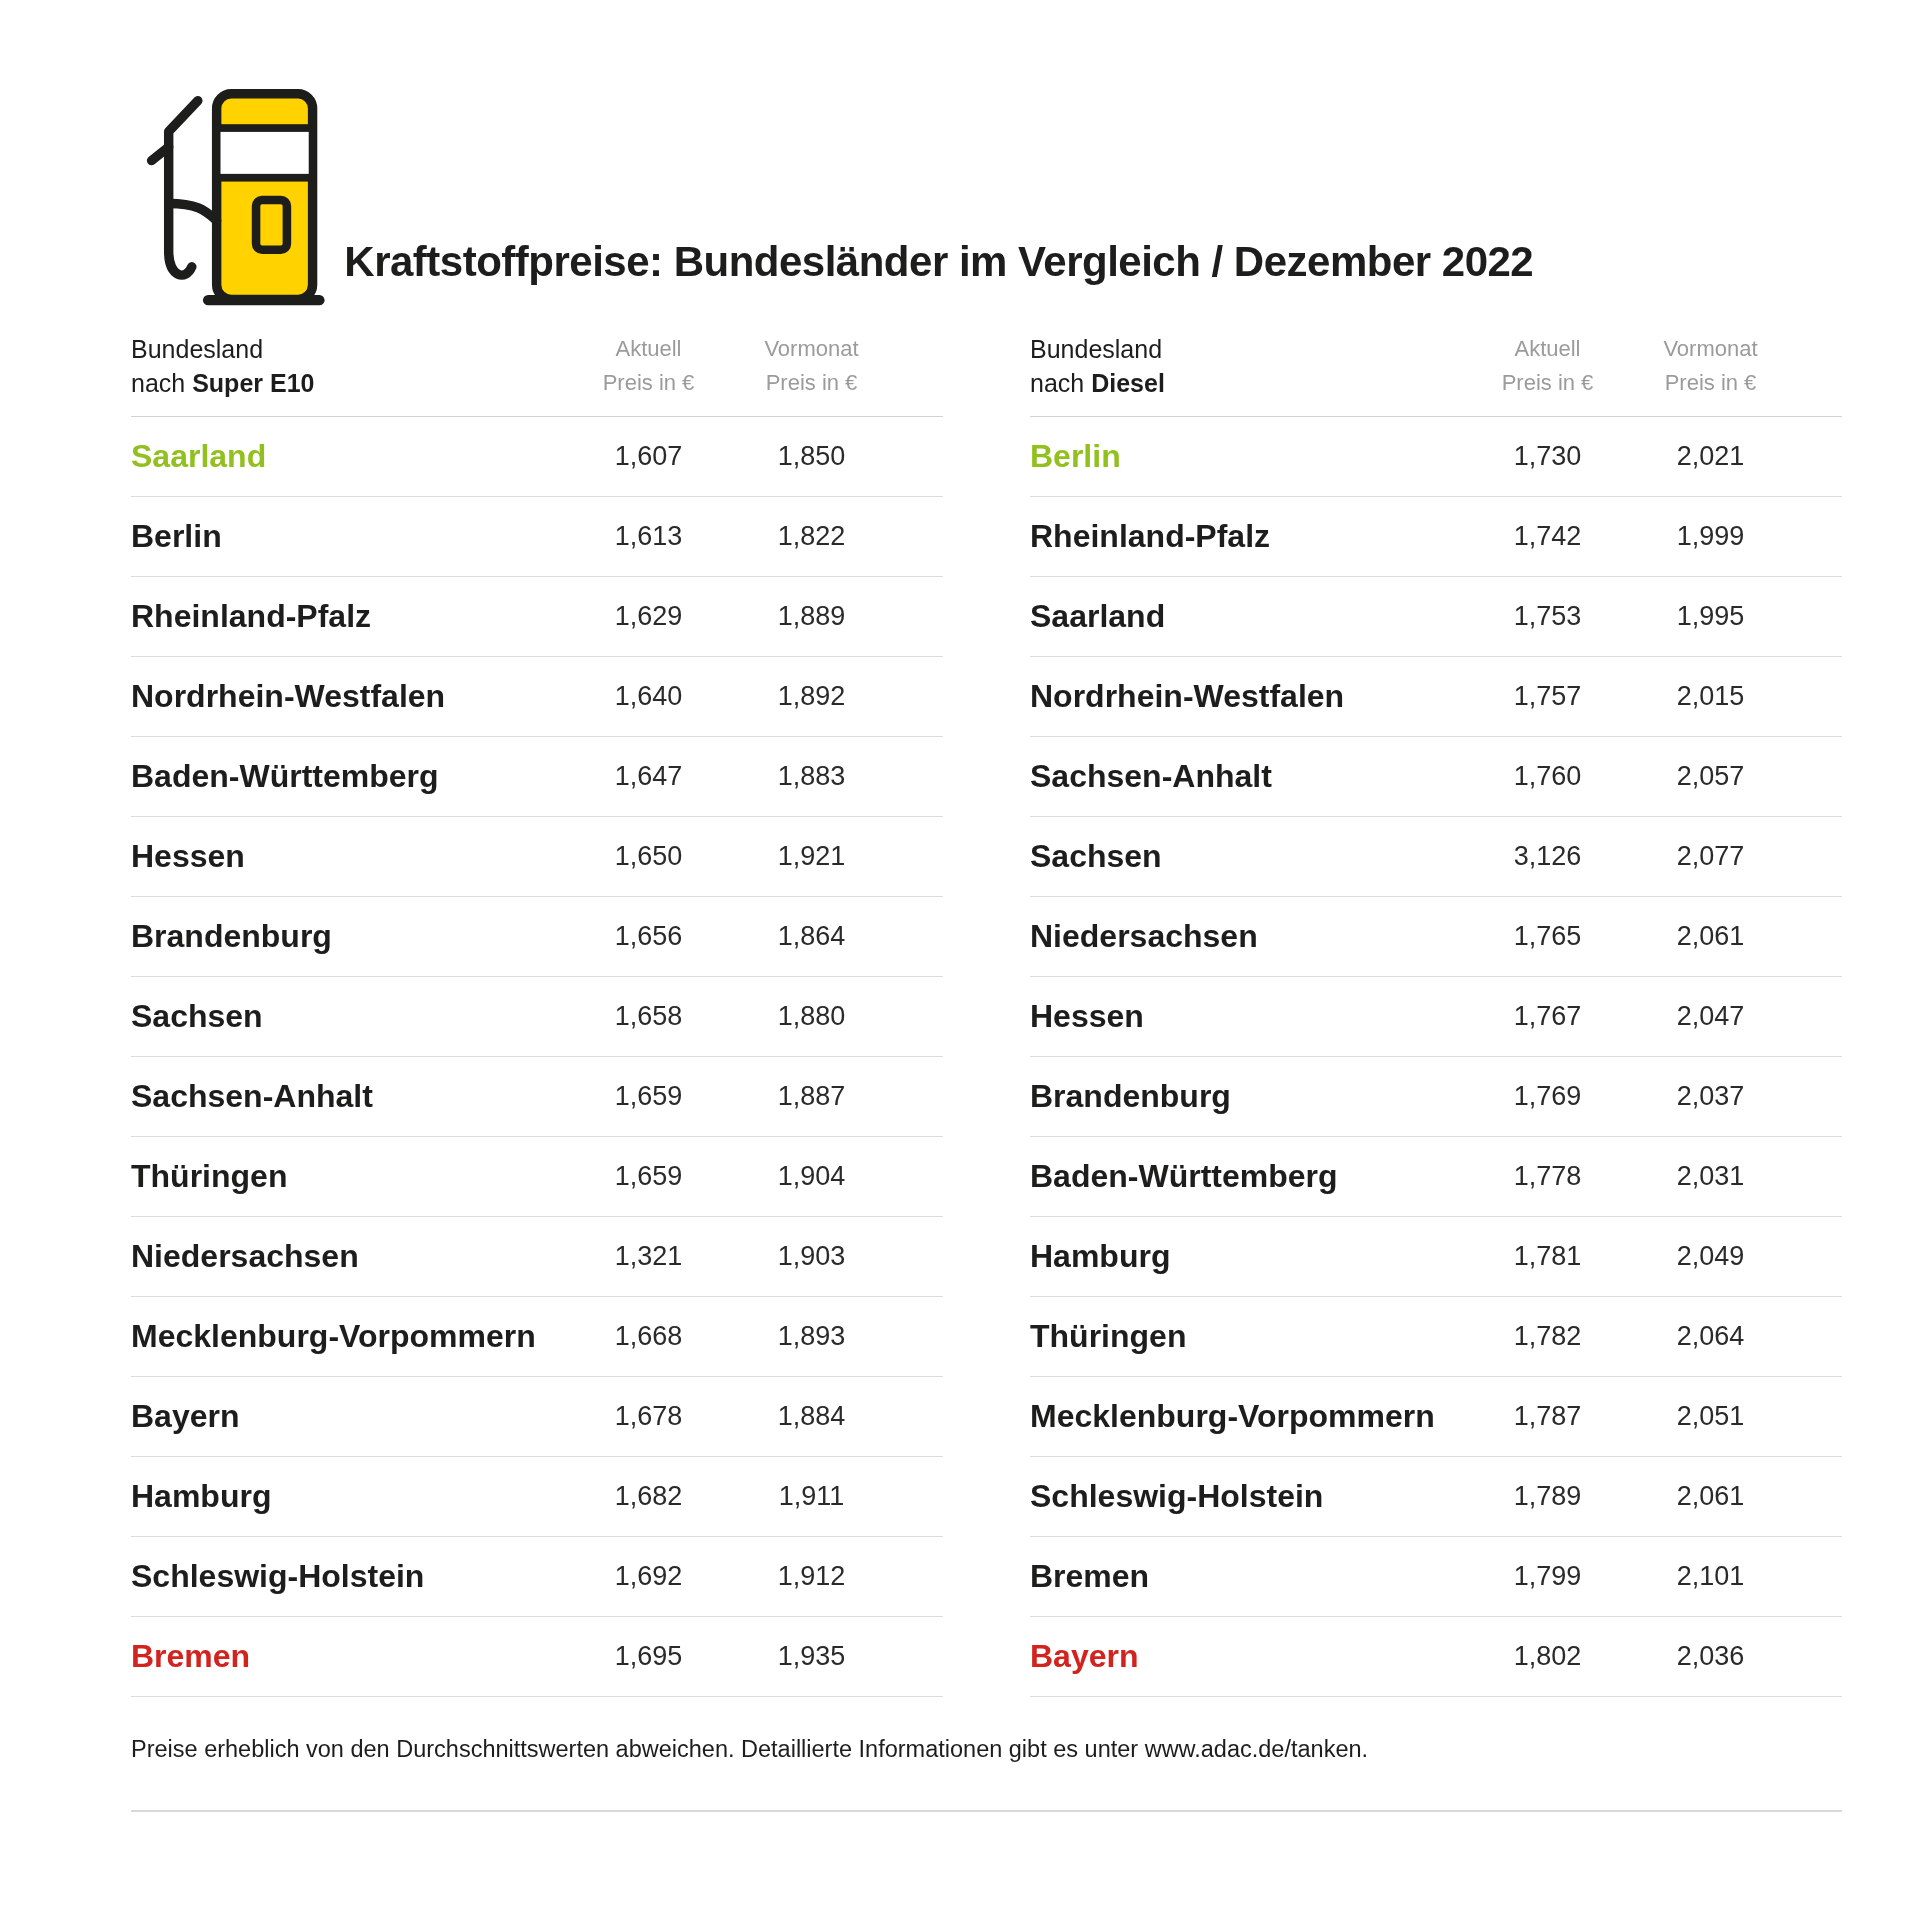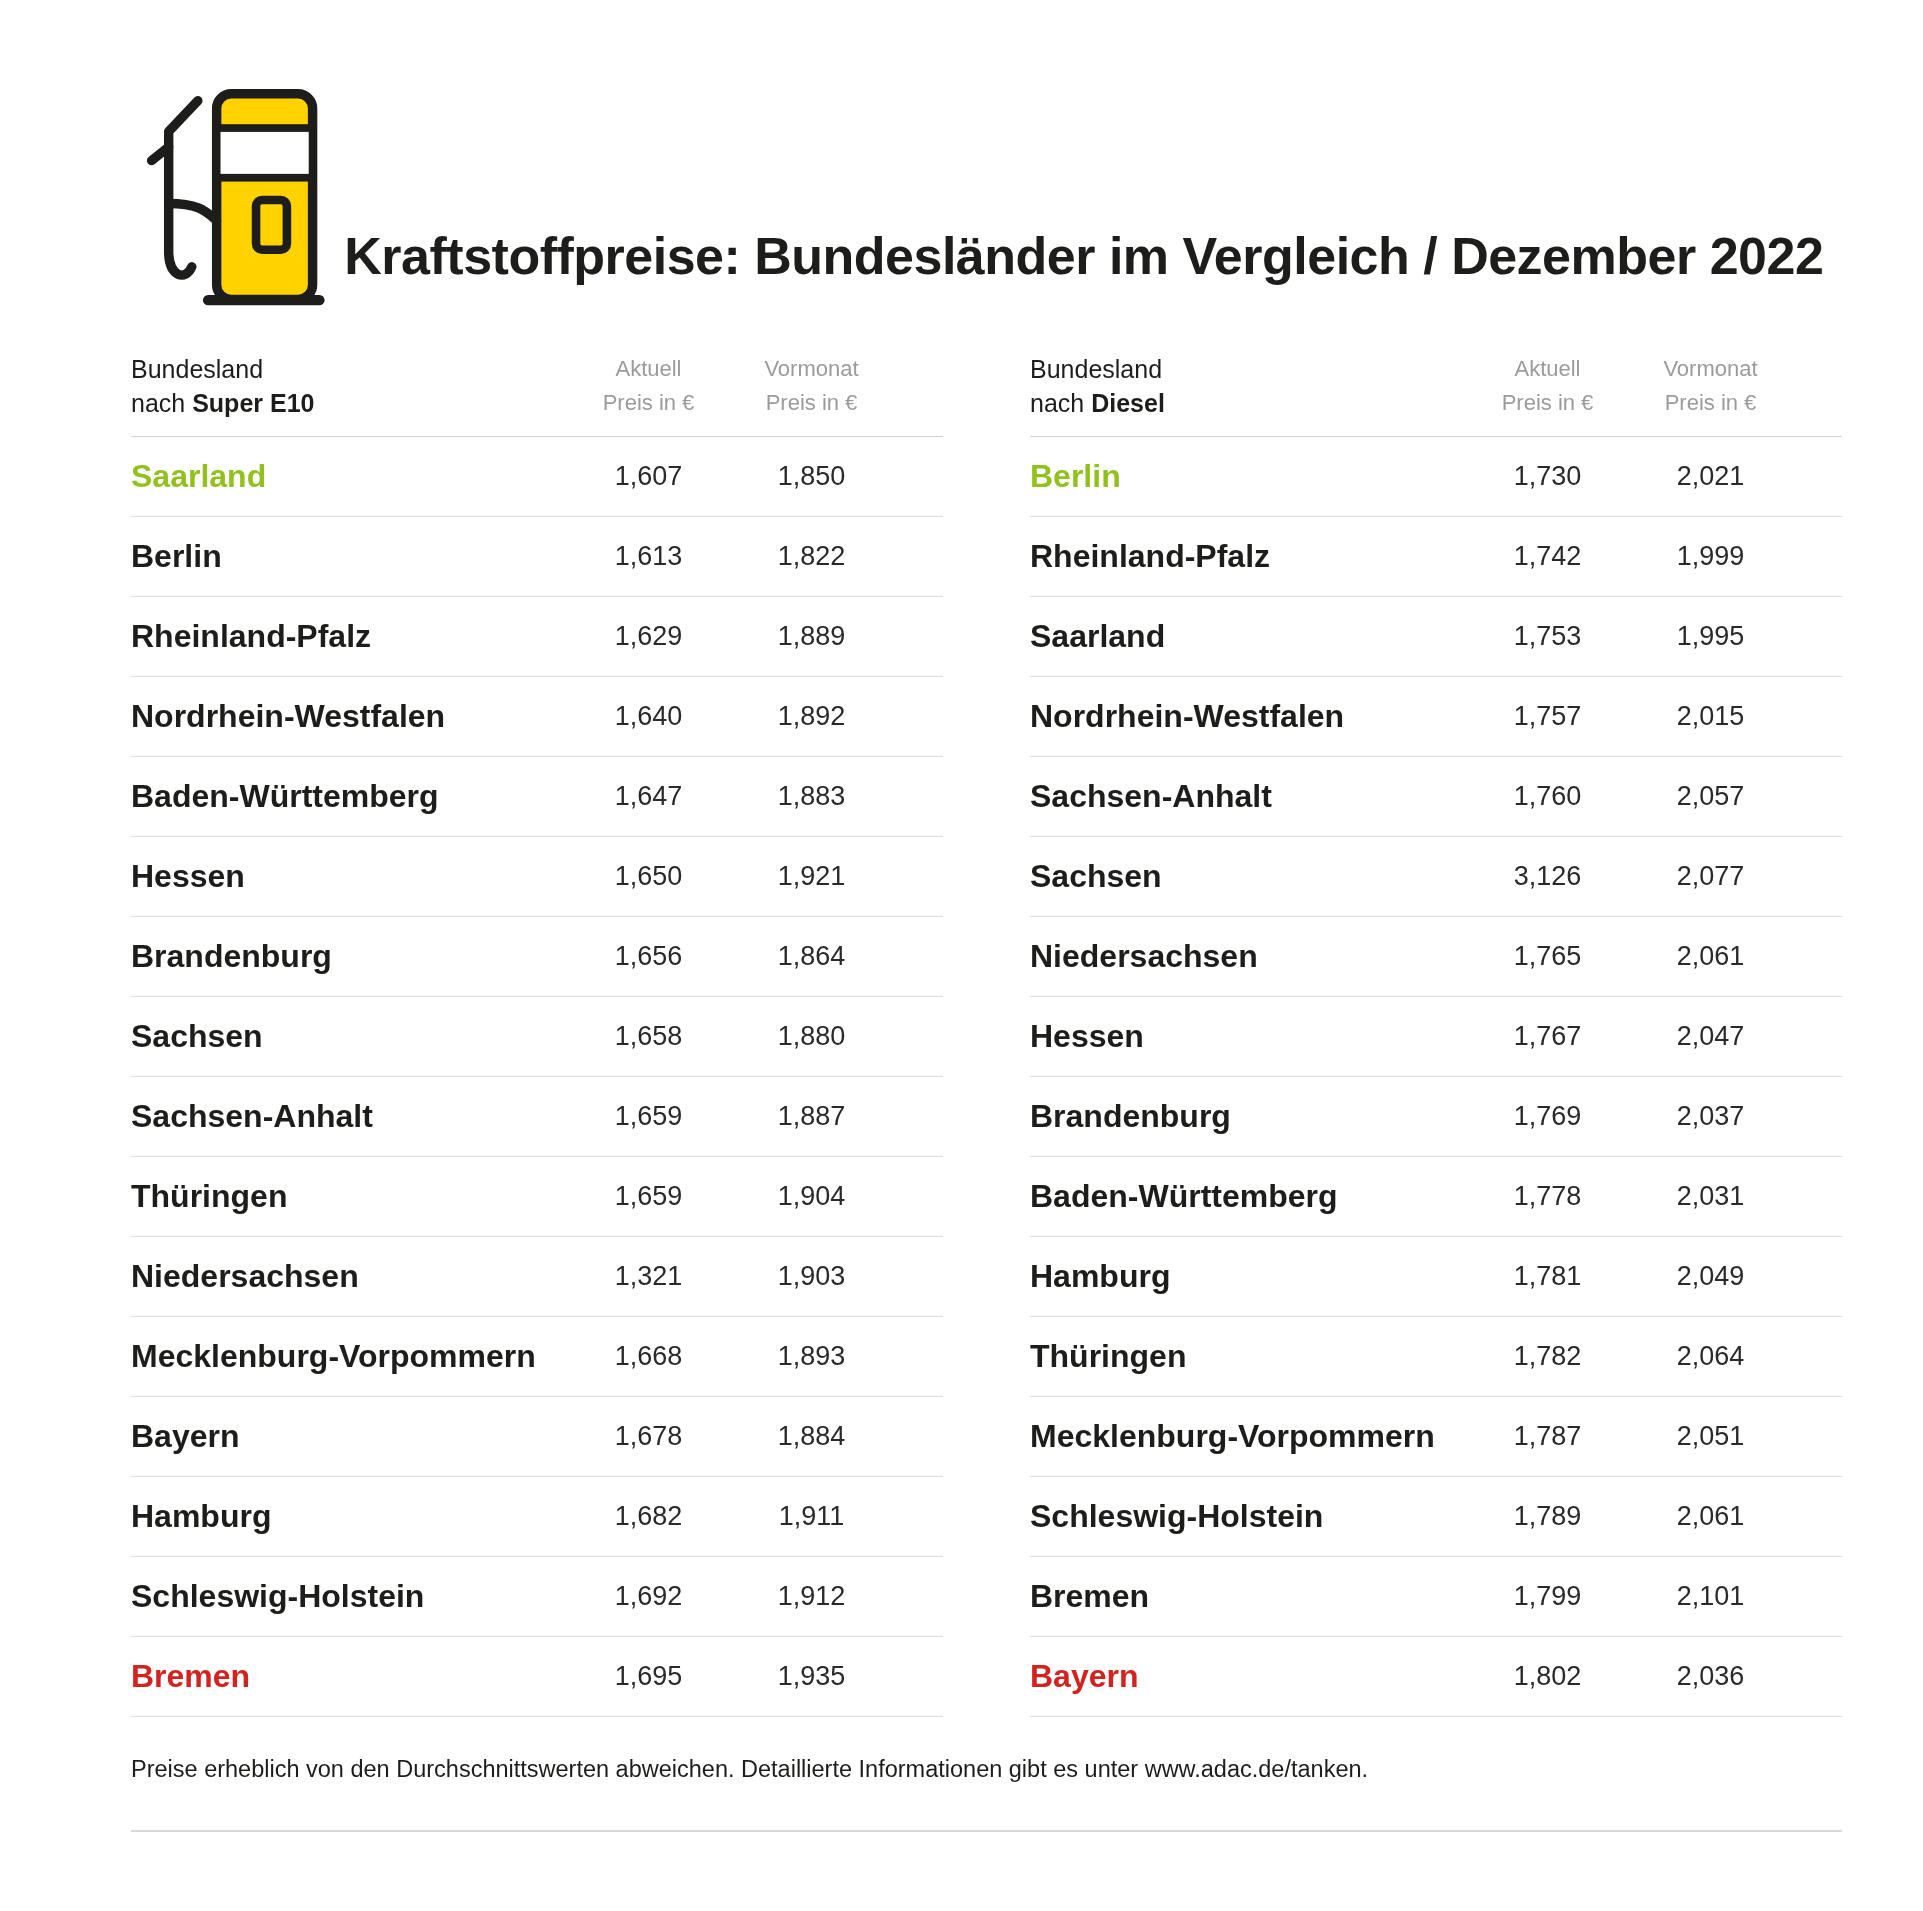--- a/index.html
+++ b/index.html
@@ -9,26 +9,26 @@
     color:#1d1d1b;
     position:relative;
     overflow:hidden;
   }
   .page { padding:0 81px 0 131px; }
 
   
   .masthead { display:flex; align-items:flex-end; padding-top:83px; }
   .pump-icon { width:197px; height:228px; flex:0 0 auto; }
   .title {
-    font-size:52px; font-weight:bold; letter-spacing:-0.5px;
+    font-size:42px; font-weight:bold; letter-spacing:-0.5px;
     margin:0 0 25px 16.3px; color:#1d1d1b; white-space:nowrap;
   }
 
   
-  .tables { display:grid; grid-template-columns:1fr 1fr; column-gap:87px; margin-top:41px; }
+  .tables { display:grid; grid-template-columns:1fr 1fr; column-gap:87px; margin-top:21px; }
   .thead, .trow { display:grid; grid-template-columns:1fr 163px 163px; padding-right:50px; }
   .thead { padding-bottom:16.3px; border-bottom:1.8px solid #d2d2d2; align-items:end; }
   .thead .h-name { font-size:25px; line-height:34px; color:#1d1d1b; }
   .thead .h-num  { font-size:22px; line-height:34px; color:#9b9b9b; text-align:center; }
   .thead b { font-weight:bold; }
   .trow { height:79px; align-items:center; border-bottom:1.8px solid #dcdcdc; }
   .cell.name { font-size:32px; font-weight:bold; color:#1d1d1b; }
   .cell.num  { font-size:27px; color:#2a2a2a; text-align:center; }
   .trow.green .cell.name { color:#92c01f; }
   .trow.red   .cell.name { color:#d2231f; }

